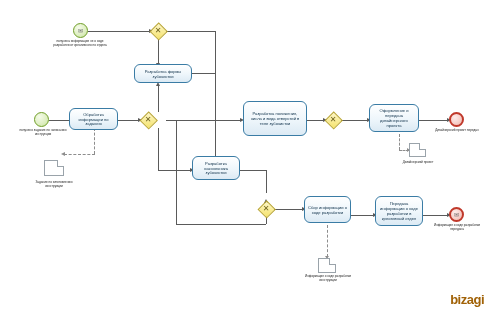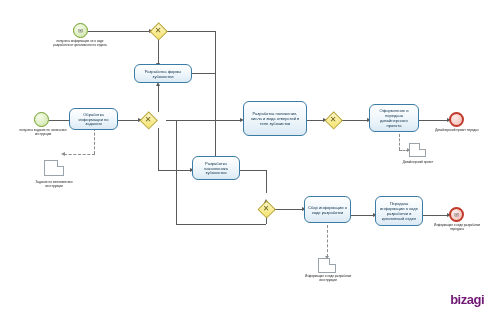--- a/index.html
+++ b/index.html
@@ -67,21 +67,21 @@
   .arrow{position:absolute;width:0;height:0;}
   .ar-r{border-top:2.2px solid transparent;border-bottom:2.2px solid transparent;border-left:4px solid #5a5a5a;}
   .ar-l{border-top:2.2px solid transparent;border-bottom:2.2px solid transparent;border-right:4px solid #5a5a5a;}
   .ar-d{border-left:2.2px solid transparent;border-right:2.2px solid transparent;border-top:4px solid #5a5a5a;}
   .ar-u{border-left:2.2px solid transparent;border-right:2.2px solid transparent;border-bottom:4px solid #5a5a5a;}
   .ar-d-dash{border-left:2px solid transparent;border-right:2px solid transparent;border-top:3.6px solid #8d8d8d;}
   .ar-r-dash{border-top:2px solid transparent;border-bottom:2px solid transparent;border-left:3.6px solid #8d8d8d;}
 
   
   #wm{position:absolute;right:8px;bottom:6px;font-size:13px;font-weight:bold;letter-spacing:-0.5px;}
-  #wm .b{color:#701a75;}
+  #wm .b{color:#a16207;}
 </style>
 </head>
 <body>
 
 <div id="canvas">
 
   <div class="ln lnh" style="left:88px;top:31px;width:62px;"></div>
   <div class="arrow ar-r" style="left:149px;top:28.8px;"></div>
 
   <div class="ln lnv" style="left:158px;top:39px;height:26px;"></div>

